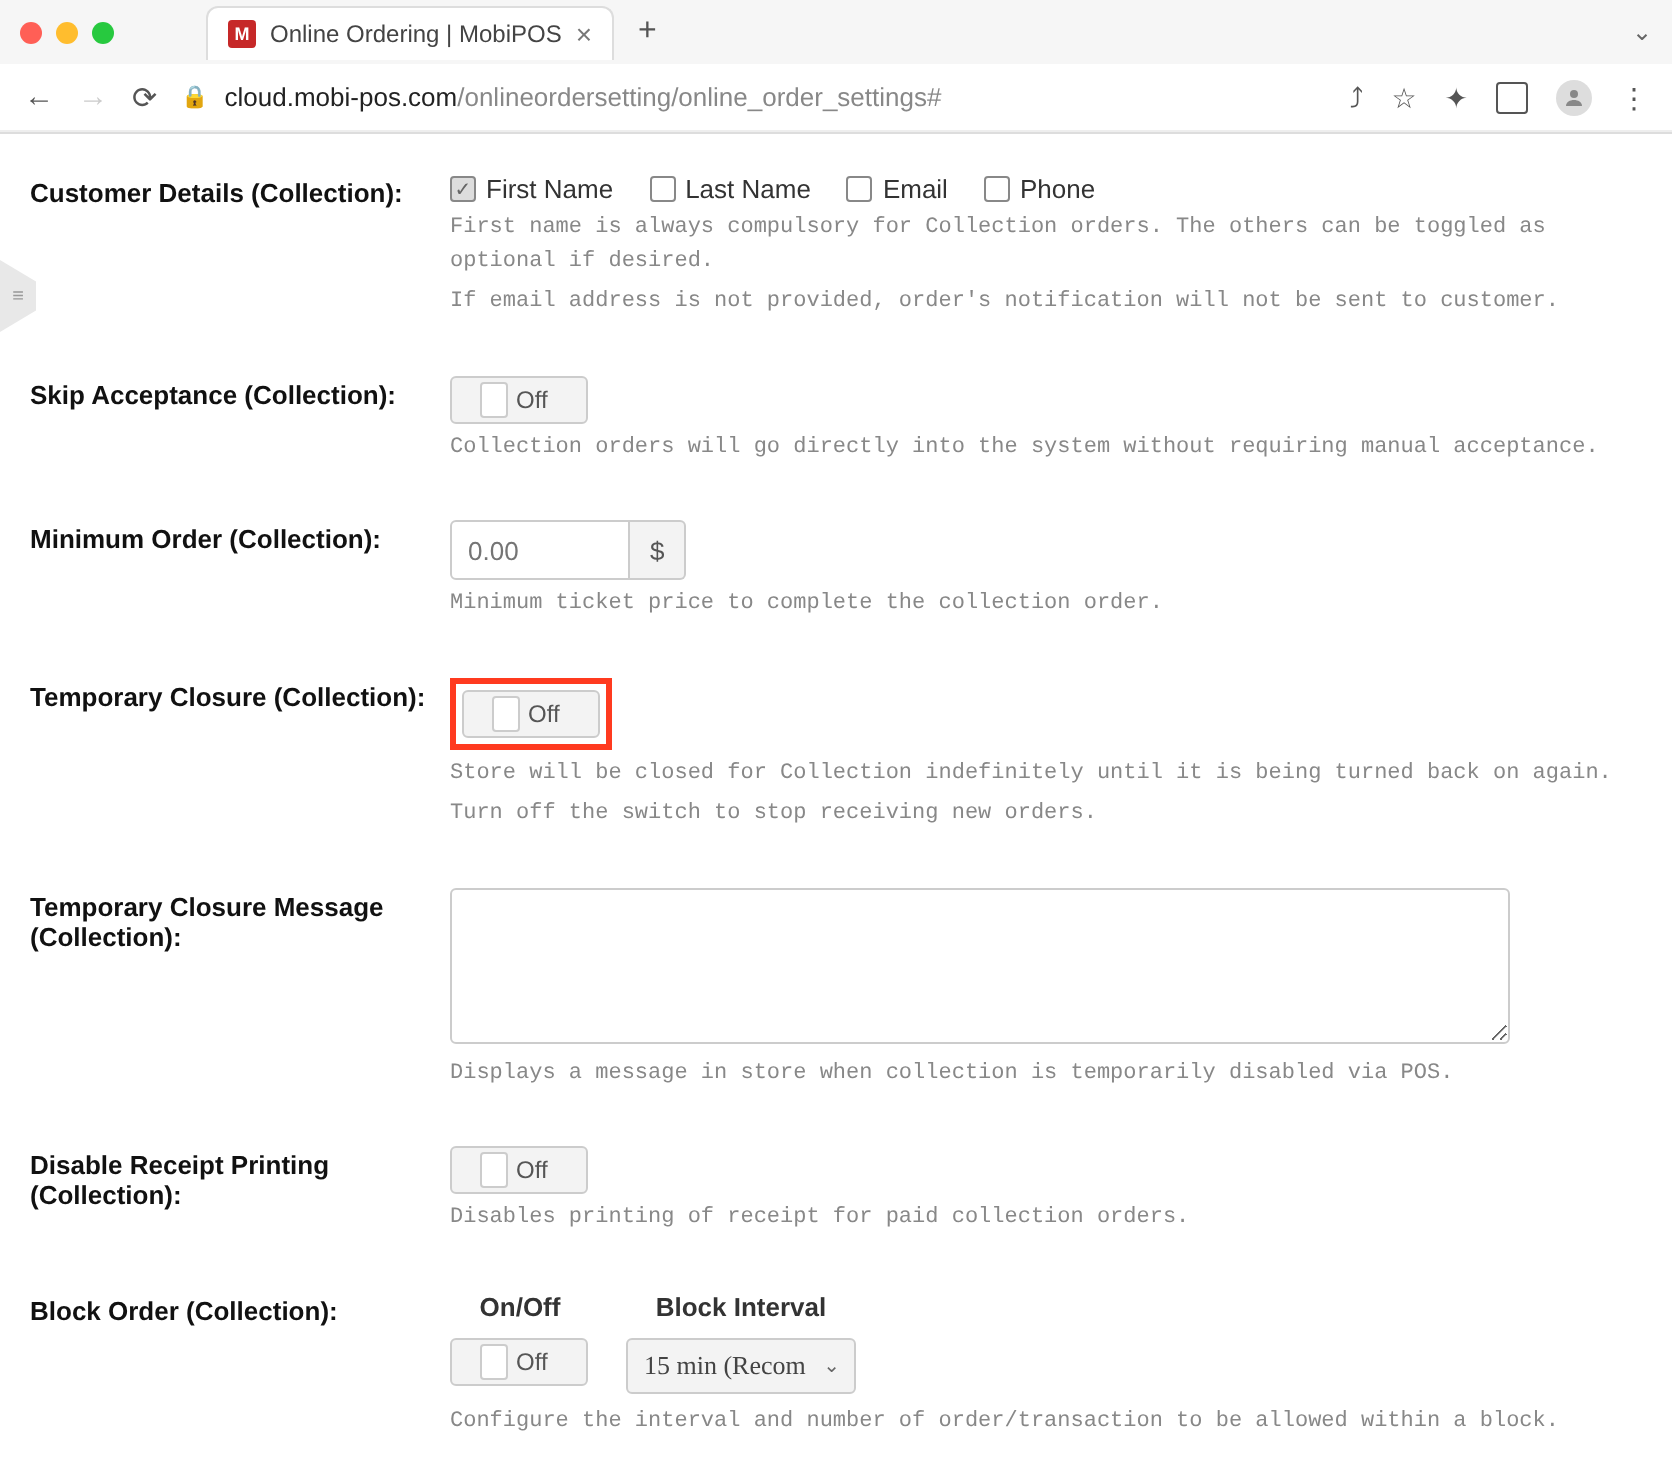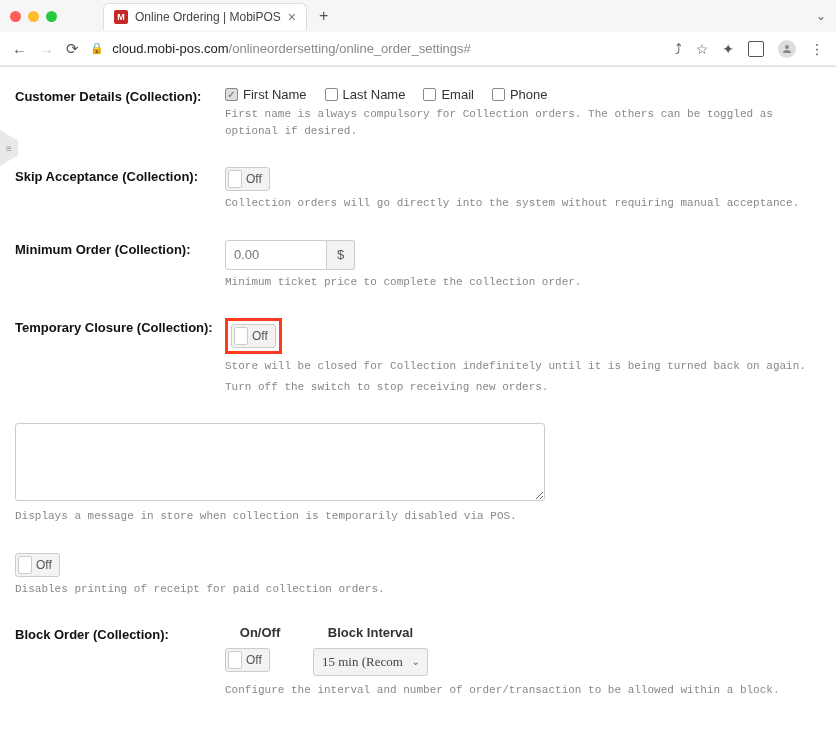--- a/index.html
+++ b/index.html
@@ -39,28 +39,28 @@
 .form-row { display: flex; margin-bottom: 28px; justify-content: flex-end; }
 .label-col { width: 210px; flex-shrink: 0; font-weight: bold; font-size: 13px; color: #111; padding-top: 2px; }
 .control-col { flex: 1; }
 .help-text { color: #888; font-size: 11px; line-height: 1.5; margin-top: 4px; font-family: Liberation Mono, monospace; }
 
 .checkbox-group { display: flex; gap: 18px; margin-bottom: 4px; }
 .checkbox-item { display: flex; align-items: center; gap: 5px; font-size: 13px; color: #333; }
 .checkbox { width: 13px; height: 13px; border: 1px solid #888; border-radius: 2px; display: flex; align-items: center; justify-content: center; font-size: 10px; background: #fff; }
 .checkbox.checked { background: #ddd; color: #666; }
 
-.toggle { display: inline-flex; align-items: center; border: 1px solid #ccc; border-radius: 3px; background: #f3f3f3; height: 24px; padding: 0 2px; }
+.toggle { display: inline-flex; align-items: center; border: 1px solid #ccc; border-radius: 3px; background: #f3f3f3; height: 24px; padding: 0 14px; }
 .toggle-thumb { width: 14px; height: 18px; background: #fff; border: 1px solid #ccc; border-radius: 2px; margin-right: 3px; }
 .toggle-label { font-size: 12px; color: #555; padding: 0 5px 0 1px; }
 
 .toggle-highlight { display: inline-block; border: 3px solid #ff3a1f; padding: 3px; }
 
 .input-group { display: flex; }
-.text-input { border: 1px solid #ccc; border-radius: 3px; padding: 6px 8px; font-size: 13px; color: #666; width: 102px; height: 30px; }
+.text-input { border: 1px solid #ccc; border-radius: 3px; padding: 6px 8px; font-size: 13px; color: #666; width: 90px; height: 30px; }
 .input-addon { border: 1px solid #ccc; border-left: none; background: #f3f3f3; padding: 6px 10px; border-radius: 0 3px 3px 0; color: #555; height: 30px; display: flex; align-items: center; }
 .text-input.with-addon { border-radius: 3px 0 0 3px; }
 
 .textarea { width: 100%; max-width: 530px; height: 78px; border: 1px solid #ccc; border-radius: 3px; resize: both; padding: 6px; font-family: inherit; font-size: 13px; }
 
 .block-controls { display: flex; gap: 18px; margin-bottom: 6px; }
 .block-col { display: flex; flex-direction: column; gap: 6px; }
 .block-header { font-weight: bold; font-size: 13px; text-align: center; padding-bottom: 2px; }
 .select { border: 1px solid #ccc; border-radius: 3px; background: #f3f3f3; padding: 5px 8px; font-size: 13px; color: #444; width: 115px; height: 28px; appearance: none; text-align: left; position: relative; font-family: Liberation Serif, serif; }
 .select-wrap { position: relative; width: 115px; }
@@ -130,20 +130,21 @@
         <label class="checkbox-item">
           <span class="checkbox"></span>
           <span>Email</span>
         </label>
         <label class="checkbox-item">
           <span class="checkbox"></span>
           <span>Phone</span>
         </label>
       </div>
       <div class="help-text">First name is always compulsory for Collection orders. The others can be toggled as optional if desired.</div>
+      <div class="help-text">If email address is not provided, order's notification will not be sent to customer.</div>
     </div>
   </div>
 
   <div class="form-row">
     <div class="label-col">Skip Acceptance (Collection):</div>
     <div class="control-col">
       <div class="toggle">
         <div class="toggle-thumb"></div>
         <span class="toggle-label">Off</span>
       </div>
@@ -170,27 +171,29 @@
           <div class="toggle-thumb"></div>
           <span class="toggle-label">Off</span>
         </div>
       </span>
       <div class="help-text">Store will be closed for Collection indefinitely until it is being turned back on again.</div>
       <div class="help-text">Turn off the switch to stop receiving new orders.</div>
     </div>
   </div>
 
   <div class="form-row">
+    <div class="label-col">Temporary Closure Message (Collection):</div>
     <div class="control-col">
       <textarea class="textarea" style=""></textarea>
       <div class="help-text">Displays a message in store when collection is temporarily disabled via POS.</div>
     </div>
   </div>
 
   <div class="form-row">
+    <div class="label-col">Disable Receipt Printing (Collection):</div>
     <div class="control-col">
       <div class="toggle">
         <div class="toggle-thumb"></div>
         <span class="toggle-label">Off</span>
       </div>
       <div class="help-text">Disables printing of receipt for paid collection orders.</div>
     </div>
   </div>
 
   <div class="form-row">

